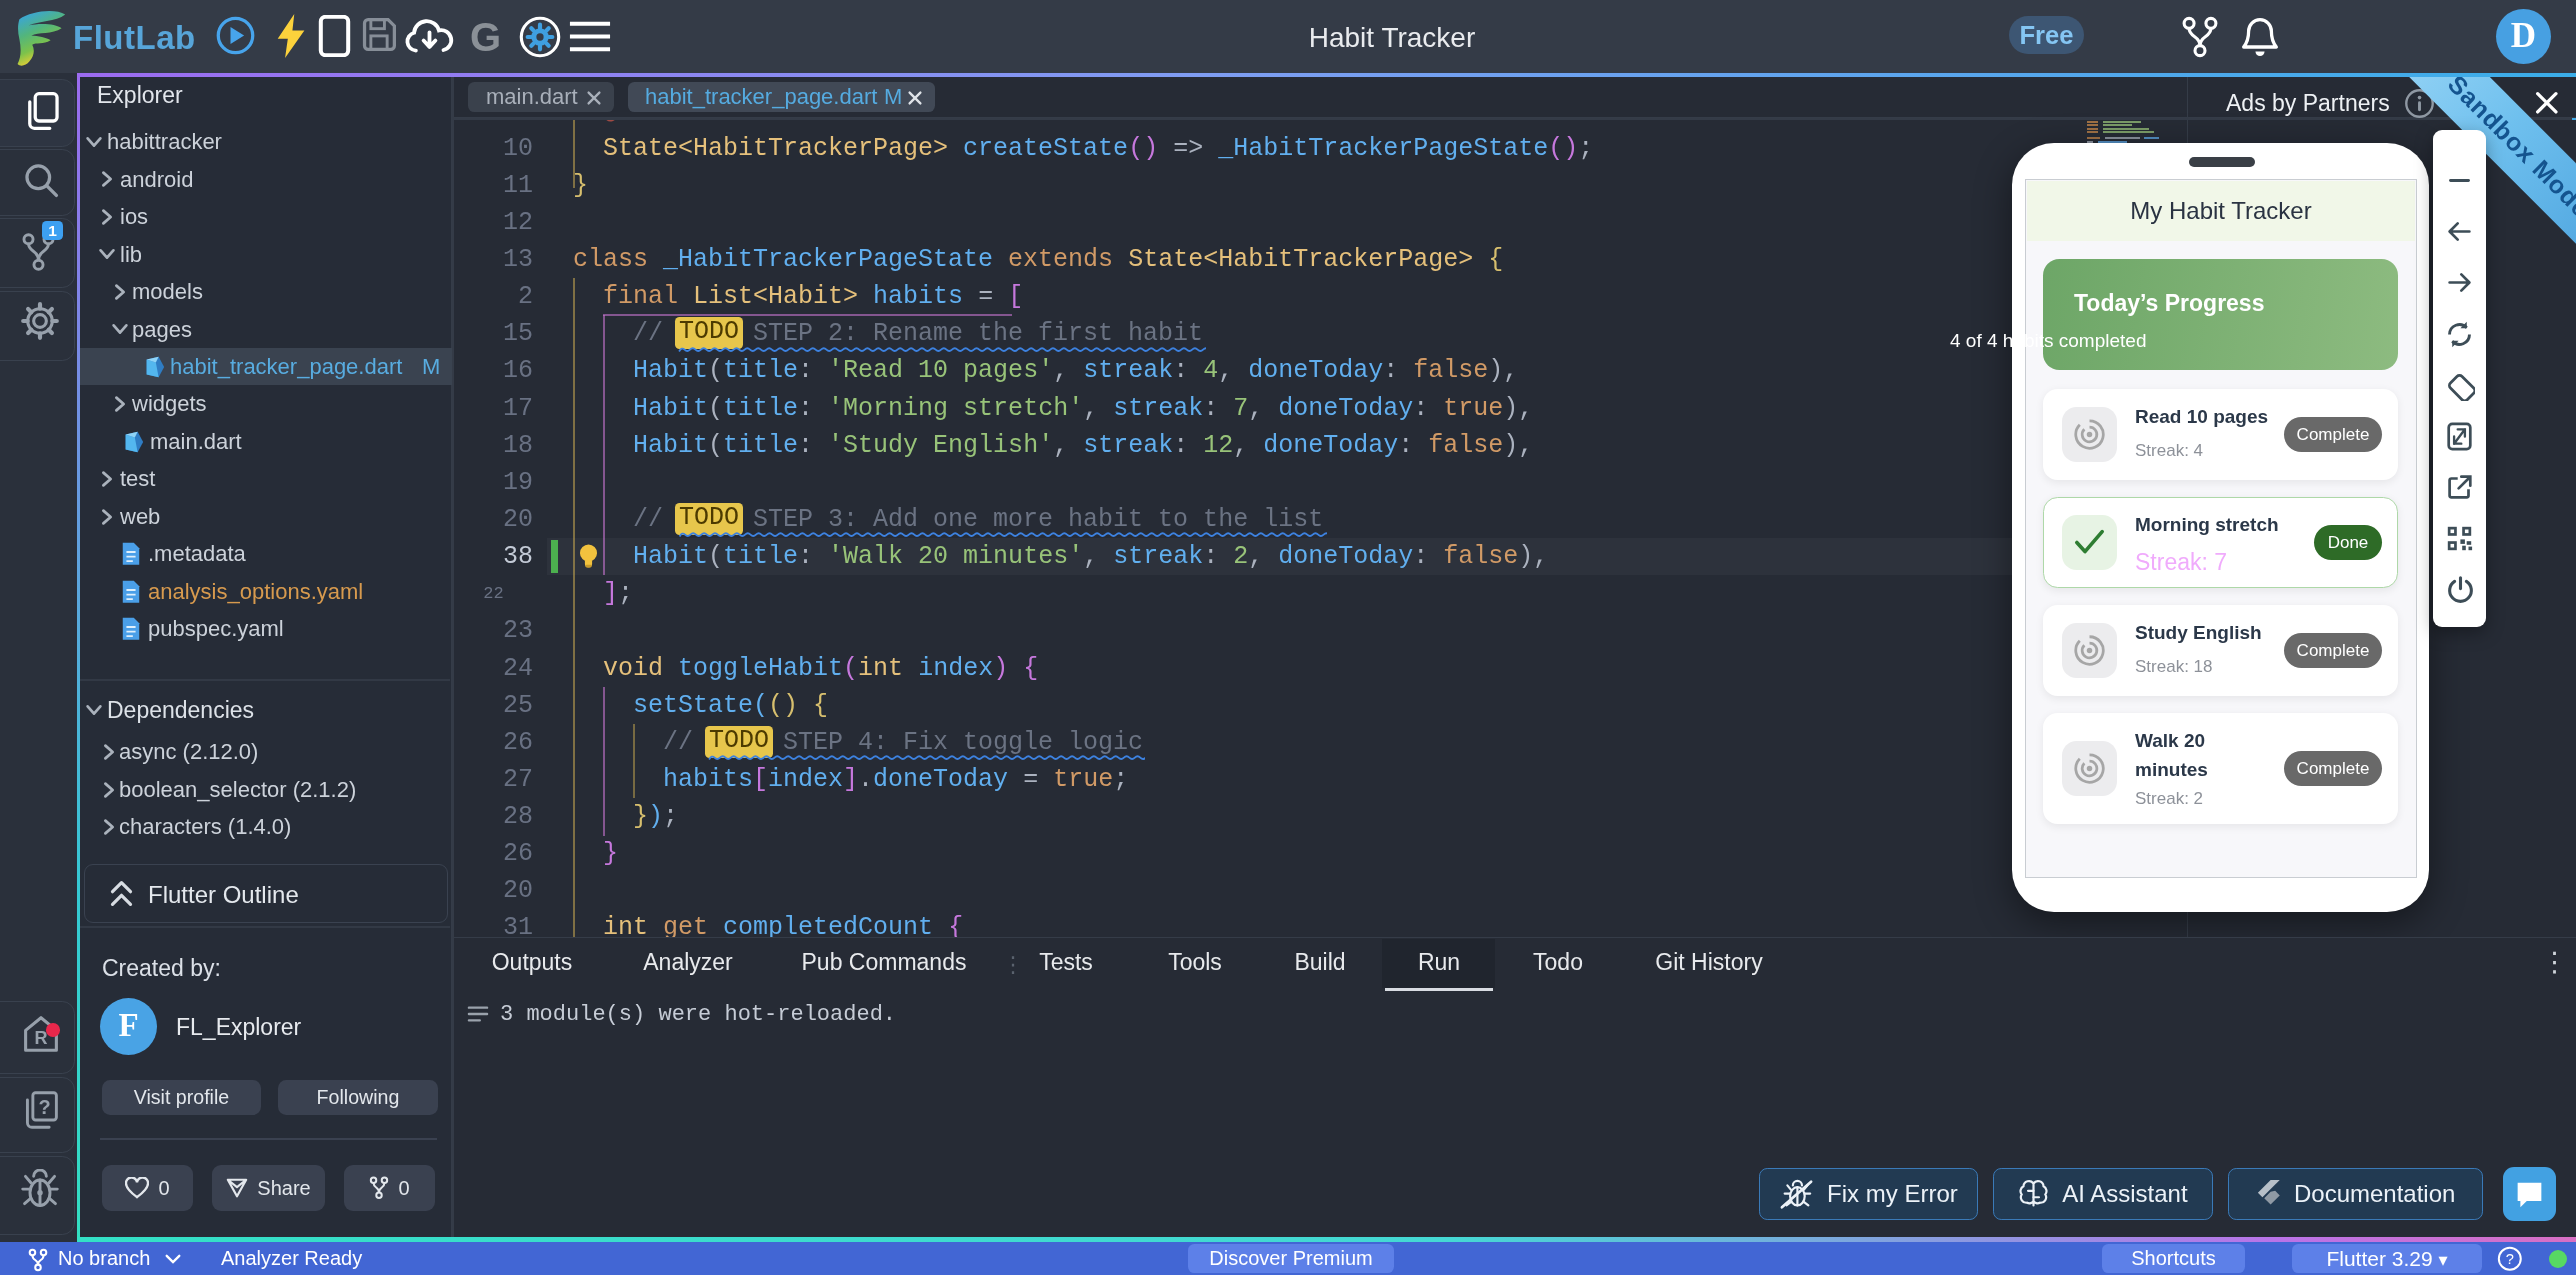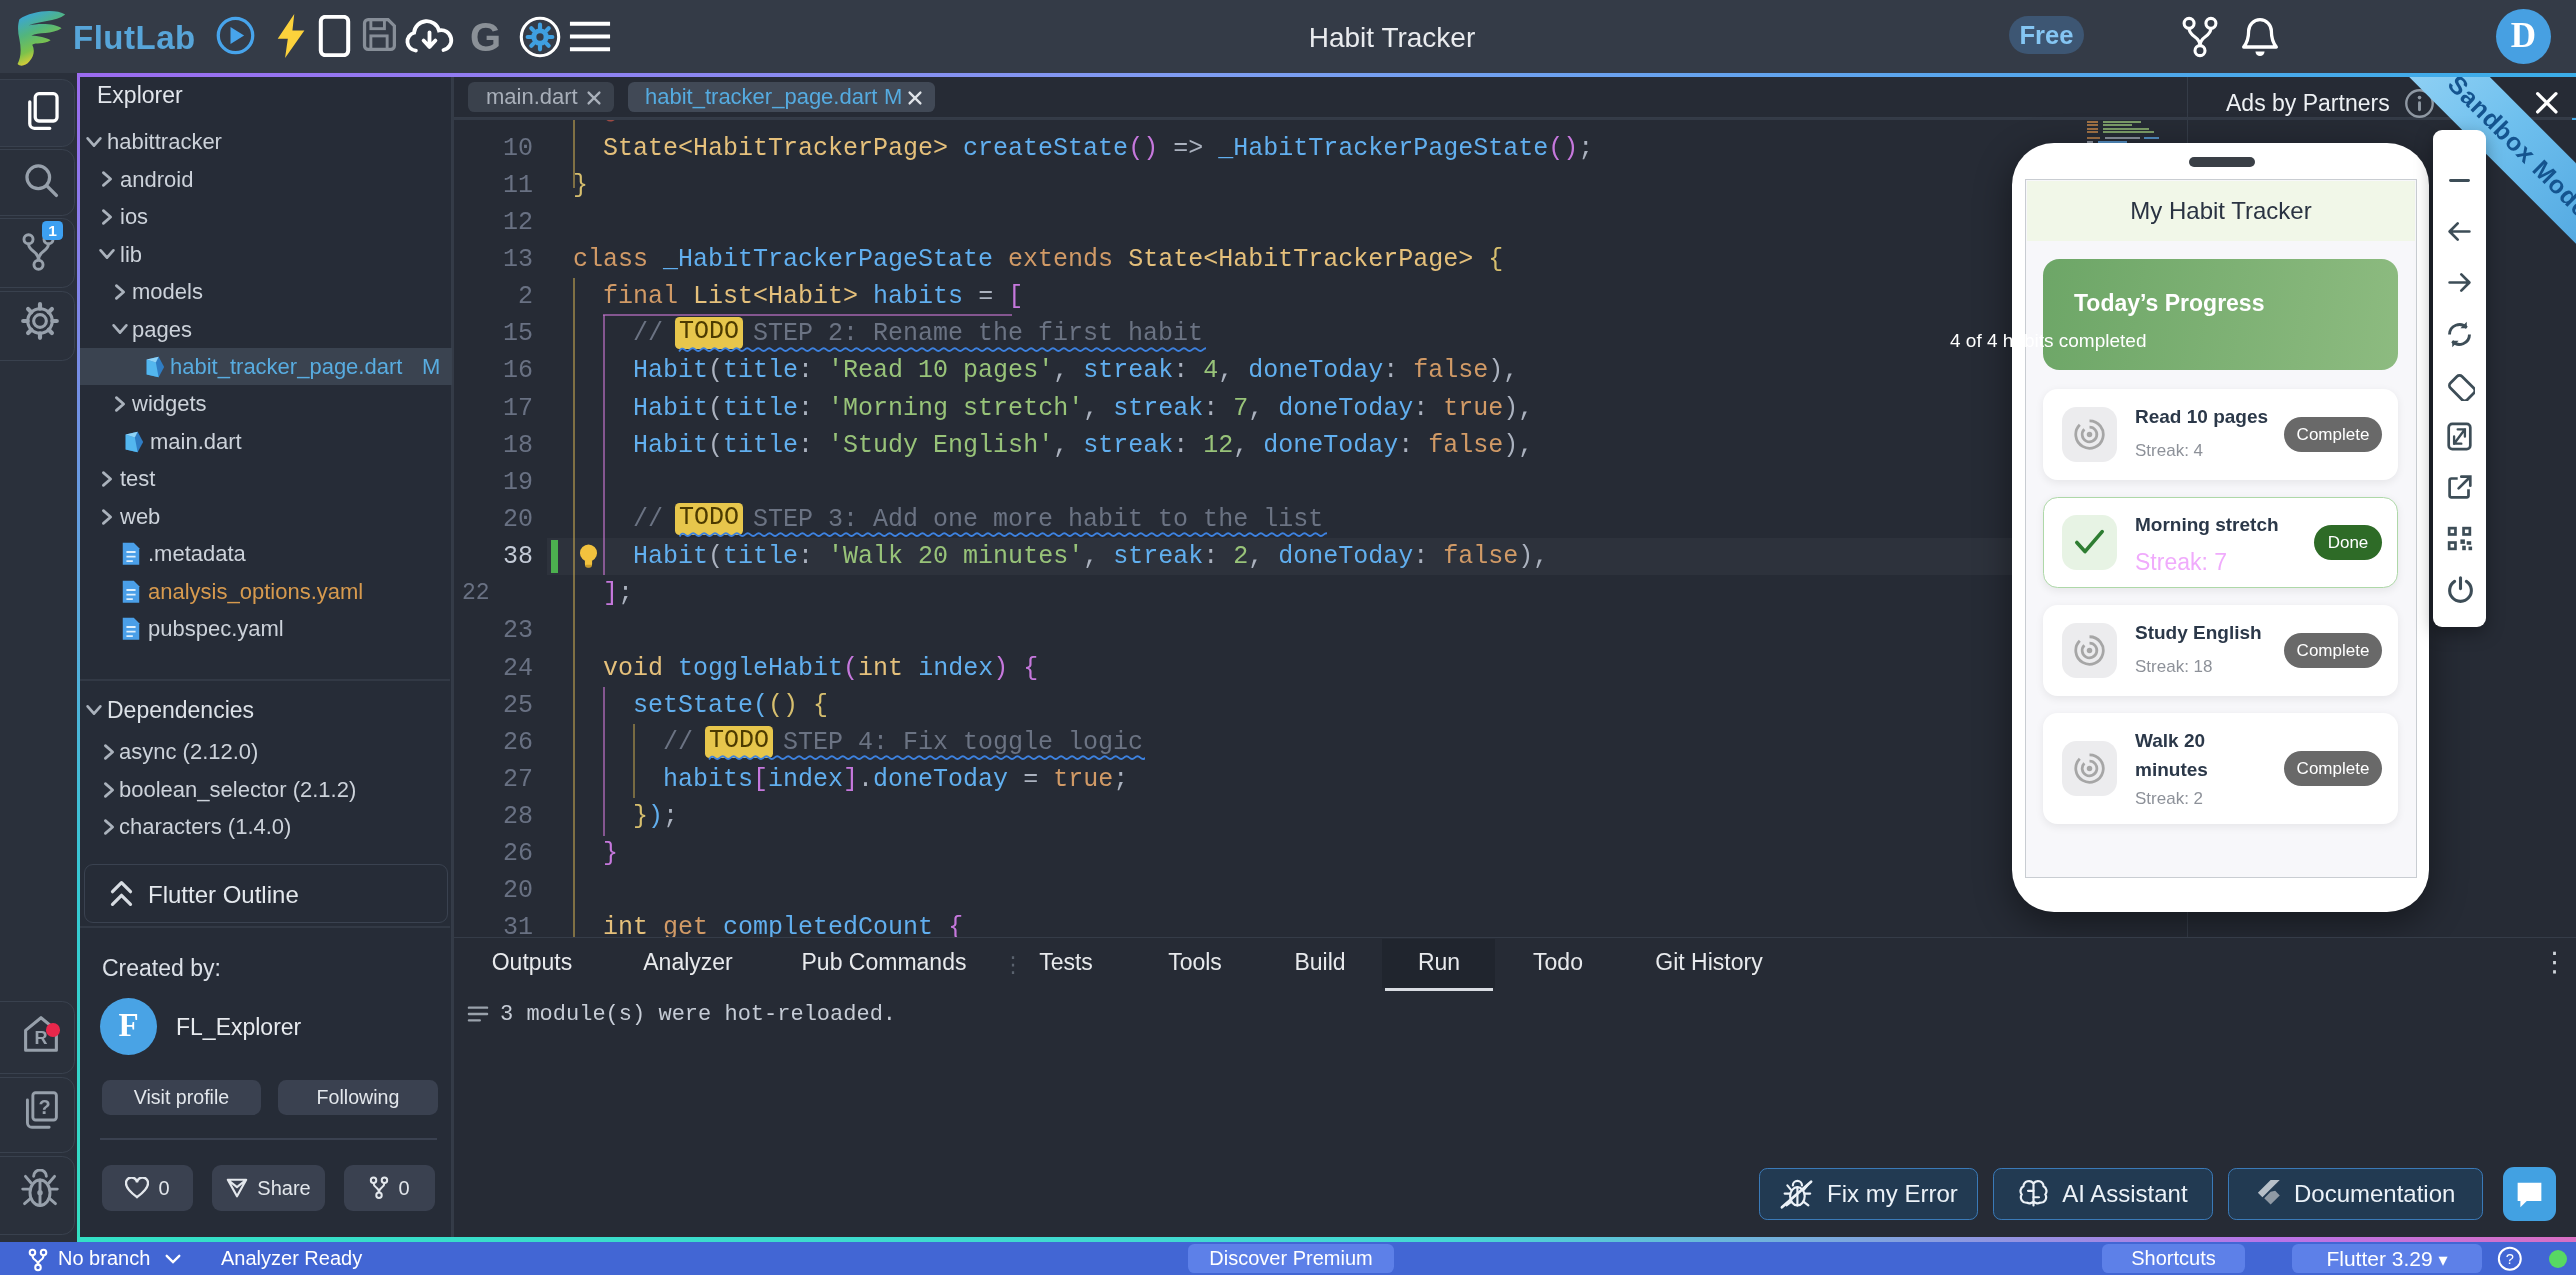--- a/index.html
+++ b/index.html
@@ -298,21 +298,21 @@
       <div style="position:absolute;left:0;top:270px;width:79px;height:37px;line-height:37px;font-size:25px;color:#697183;text-align:right">17</div>
       <div style="position:absolute;left:119px;top:307px;height:37px;line-height:37px;font-size:25px;white-space:pre"><span style="color:#abb2bf">&nbsp;&nbsp;&nbsp;&nbsp;</span><span style="color:#61afef">Habit</span><span style="color:#abb2bf">(</span><span style="color:#61afef">title</span><span style="color:#abb2bf">:</span><span style="color:#abb2bf">&nbsp;</span><span style="color:#98c379">'Study&nbsp;English'</span><span style="color:#abb2bf">,</span><span style="color:#abb2bf">&nbsp;</span><span style="color:#61afef">streak</span><span style="color:#abb2bf">:</span><span style="color:#abb2bf">&nbsp;</span><span style="color:#98c379">12</span><span style="color:#abb2bf">,</span><span style="color:#abb2bf">&nbsp;</span><span style="color:#61afef">doneToday</span><span style="color:#abb2bf">:</span><span style="color:#abb2bf">&nbsp;</span><span style="color:#d19a66">false</span><span style="color:#abb2bf">)</span><span style="color:#abb2bf">,</span></div>
       <div style="position:absolute;left:0;top:307px;width:79px;height:37px;line-height:37px;font-size:25px;color:#697183;text-align:right">18</div>
       <div style="position:absolute;left:119px;top:344px;height:37px;line-height:37px;font-size:25px;white-space:pre"></div>
       <div style="position:absolute;left:0;top:344px;width:79px;height:37px;line-height:37px;font-size:25px;color:#697183;text-align:right">19</div>
       <div style="position:absolute;left:119px;top:381px;height:37px;line-height:37px;font-size:25px;white-space:pre"><span style="color:#abb2bf">&nbsp;&nbsp;&nbsp;&nbsp;</span><span style="color:#6b7383">//&nbsp;</span><span style="color:transparent">TODO</span><span style="color:#6b7383">&nbsp;STEP&nbsp;3:&nbsp;Add&nbsp;one&nbsp;more&nbsp;habit&nbsp;to&nbsp;the&nbsp;list</span></div>
       <div style="position:absolute;left:0;top:381px;width:79px;height:37px;line-height:37px;font-size:25px;color:#697183;text-align:right">20</div>
       <div style="position:absolute;left:119px;top:418px;height:37px;line-height:37px;font-size:25px;white-space:pre"><span style="color:#abb2bf">&nbsp;&nbsp;&nbsp;&nbsp;</span><span style="color:#61afef">Habit</span><span style="color:#abb2bf">(</span><span style="color:#61afef">title</span><span style="color:#abb2bf">:</span><span style="color:#abb2bf">&nbsp;</span><span style="color:#98c379">'Walk&nbsp;20&nbsp;minutes'</span><span style="color:#abb2bf">,</span><span style="color:#abb2bf">&nbsp;</span><span style="color:#61afef">streak</span><span style="color:#abb2bf">:</span><span style="color:#abb2bf">&nbsp;</span><span style="color:#98c379">2</span><span style="color:#abb2bf">,</span><span style="color:#abb2bf">&nbsp;</span><span style="color:#61afef">doneToday</span><span style="color:#abb2bf">:</span><span style="color:#abb2bf">&nbsp;</span><span style="color:#d19a66">false</span><span style="color:#abb2bf">)</span><span style="color:#abb2bf">,</span></div>
       <div style="position:absolute;left:0;top:418px;width:79px;height:37px;line-height:37px;font-size:25px;color:#c3cad6;text-align:right">38</div>
       <div style="position:absolute;left:119px;top:455px;height:37px;line-height:37px;font-size:25px;white-space:pre"><span style="color:#abb2bf">&nbsp;&nbsp;</span><span style="color:#c678dd">]</span><span style="color:#abb2bf">;</span></div>
-      <div style="position:absolute;left:8px;top:455px;width:79px;height:37px;line-height:37px;font-size:23px;color:#697183;text-align:left">22</div>
+      <div style="position:absolute;left:0;top:455px;width:79px;height:37px;line-height:37px;font-size:17px;color:#697183;text-align:center">22</div>
       <div style="position:absolute;left:119px;top:492px;height:37px;line-height:37px;font-size:25px;white-space:pre"></div>
       <div style="position:absolute;left:0;top:492px;width:79px;height:37px;line-height:37px;font-size:25px;color:#697183;text-align:right">23</div>
       <div style="position:absolute;left:119px;top:530px;height:37px;line-height:37px;font-size:25px;white-space:pre"><span style="color:#abb2bf">&nbsp;&nbsp;</span><span style="color:#e5c07b">void</span><span style="color:#abb2bf">&nbsp;</span><span style="color:#61afef">toggleHabit</span><span style="color:#c678dd">(</span><span style="color:#e5c07b">int</span><span style="color:#abb2bf">&nbsp;</span><span style="color:#61afef">index</span><span style="color:#c678dd">)</span><span style="color:#abb2bf">&nbsp;</span><span style="color:#c678dd">{</span></div>
       <div style="position:absolute;left:0;top:530px;width:79px;height:37px;line-height:37px;font-size:25px;color:#697183;text-align:right">24</div>
       <div style="position:absolute;left:119px;top:567px;height:37px;line-height:37px;font-size:25px;white-space:pre"><span style="color:#abb2bf">&nbsp;&nbsp;&nbsp;&nbsp;</span><span style="color:#61afef">setState</span><span style="color:#61afef">(</span><span style="color:#d7bf6e">(</span><span style="color:#d7bf6e">)</span><span style="color:#abb2bf">&nbsp;</span><span style="color:#d7bf6e">{</span></div>
       <div style="position:absolute;left:0;top:567px;width:79px;height:37px;line-height:37px;font-size:25px;color:#697183;text-align:right">25</div>
       <div style="position:absolute;left:119px;top:604px;height:37px;line-height:37px;font-size:25px;white-space:pre"><span style="color:#abb2bf">&nbsp;&nbsp;&nbsp;&nbsp;&nbsp;&nbsp;</span><span style="color:#6b7383">//&nbsp;</span><span style="color:transparent">TODO</span><span style="color:#6b7383">&nbsp;STEP&nbsp;4:&nbsp;Fix&nbsp;toggle&nbsp;logic</span></div>
       <div style="position:absolute;left:0;top:604px;width:79px;height:37px;line-height:37px;font-size:25px;color:#697183;text-align:right">26</div>
       <div style="position:absolute;left:119px;top:641px;height:37px;line-height:37px;font-size:25px;white-space:pre"><span style="color:#abb2bf">&nbsp;&nbsp;&nbsp;&nbsp;&nbsp;&nbsp;</span><span style="color:#61afef">habits</span><span style="color:#c678dd">[</span><span style="color:#61afef">index</span><span style="color:#c678dd">]</span><span style="color:#abb2bf">.</span><span style="color:#61afef">doneToday</span><span style="color:#abb2bf">&nbsp;</span><span style="color:#abb2bf">=</span><span style="color:#abb2bf">&nbsp;</span><span style="color:#d19a66">true</span><span style="color:#abb2bf">;</span></div>
       <div style="position:absolute;left:0;top:641px;width:79px;height:37px;line-height:37px;font-size:25px;color:#697183;text-align:right">27</div>

